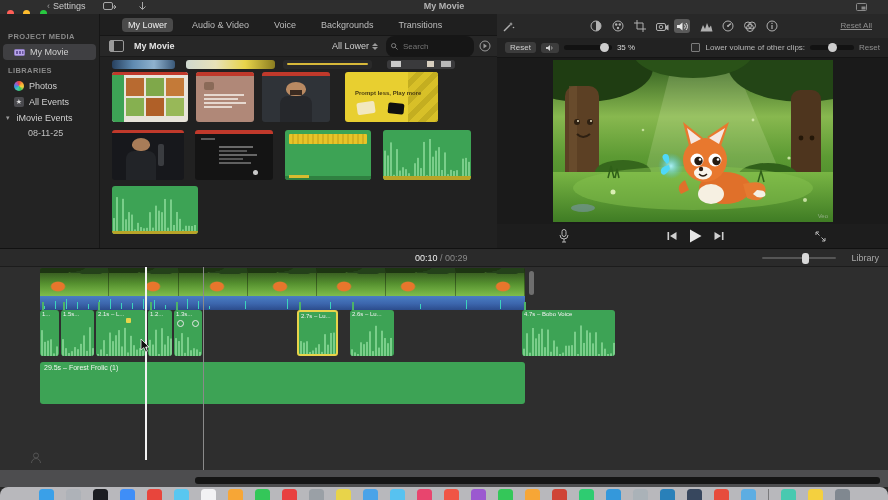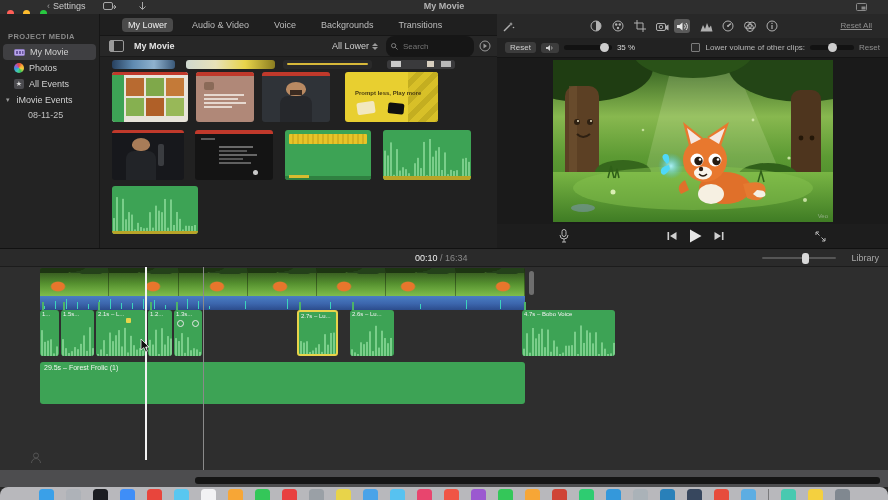--- a/index.html
+++ b/index.html
@@ -165,20 +165,21 @@
     <div class="side-h">PROJECT MEDIA</div>
     <div class="side-item sel">
       <svg width="11" height="9" viewBox="0 0 11 9">
           <rect x="0.5" y="1.5" width="10" height="6" rx="1" fill="#b9a6e8" stroke="#8f7cc4"></rect>
           <rect x="2" y="3" width="2" height="3" fill="#6a57a0"></rect>
           <rect x="5" y="3" width="2" height="3" fill="#6a57a0"></rect>
           <rect x="8" y="3" width="1.5" height="3" fill="#6a57a0"></rect>
         </svg>
       <span>My Movie</span>
     </div>
+    <div class="side-h">LIBRARIES</div>
     <div class="side-item">
       <span class="fl-icon"></span>
       <span>Photos</span>
     </div>
     <div class="side-item">
       <span class="ev-icon">★</span>
       <span>All Events</span>
     </div>
     <div class="side-item" style="padding-left:6px">
       <span class="chev-d">▾</span>
@@ -543,21 +544,21 @@
       <svg width="11" height="11" viewBox="0 0 11 11">
           <path d="M1 4 V1 H4 M1 1 L4.5 4.5 M10 7 V10 H7 M10 10 L6.5 6.5" stroke="#b8b8b8" fill="none"></path>
         </svg>
     </div>
   </div>
 
   <div class="abs" id="tl-head">
     <span id="timecode">
       <span class="cur">00:10</span>
       <span class="sep">/</span>
-      <span class="tot">16:34</span>
+      <span class="tot">00:29</span>
     </span>
     <span id="zoom-slider">
         <span class="knob" style="left:40px"></span>
       </span>
     <span id="settings-lbl">Library</span>
   </div>
 
   <div class="abs" id="timeline">
     <div id="filmstrip">
         <div class="frame">

